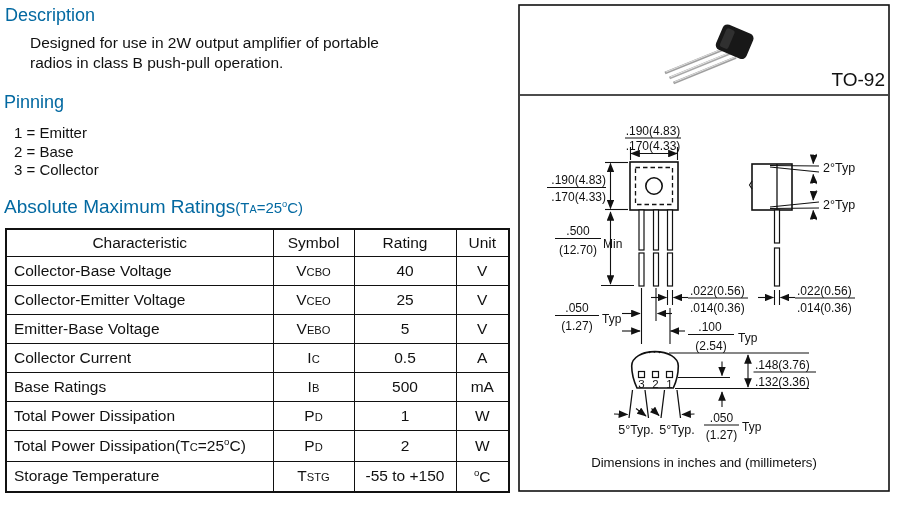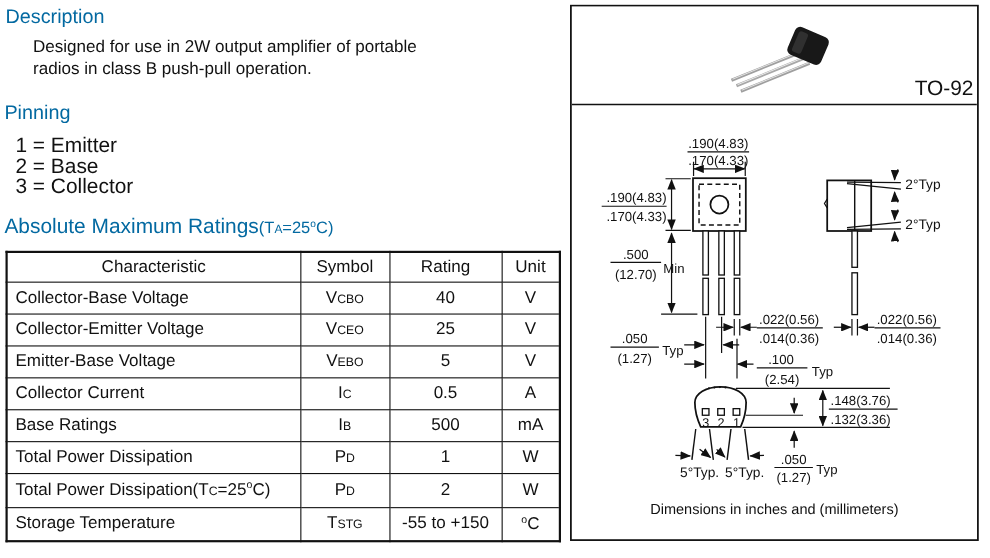--- a/index.html
+++ b/index.html
@@ -6,21 +6,21 @@
   body{
     width:900px;height:507px;position:relative;overflow:hidden;
     background:#ffffff;color:#111;
     font-family:"Liberation Sans", sans-serif;
   }
   .abs{position:absolute;}
   .h{font-weight:400;color:#0369a1;white-space:nowrap;}
   #desc-h{left:5px;top:5px;font-size:18px;}
   #desc-p{left:12px;top:33px;font-size:15.5px;line-height:19.5px;white-space:nowrap;margin-left:18px;}
   #pin-h{left:4px;top:92px;font-size:18px;}
-  #pin-list{left:14px;top:124px;font-size:19px;line-height:18.5px;white-space:nowrap;}
+  #pin-list{left:14px;top:124px;font-size:15px;line-height:18.5px;white-space:nowrap;}
   #amr-h{left:4px;top:196px;font-size:19px;}
   .amr-suffix{font-size:15px;text-align:center;}
   .tsub{font-size:0.72em;}
   .tsup{font-size:0.62em;vertical-align:super;}
   #ratings{
     position:absolute;left:5px;top:228px;width:503px;height:265px;
     border-collapse:collapse;table-layout:fixed;font-size:15.5px;
     border:2px solid #111;
   }
   #ratings th,#ratings td{

